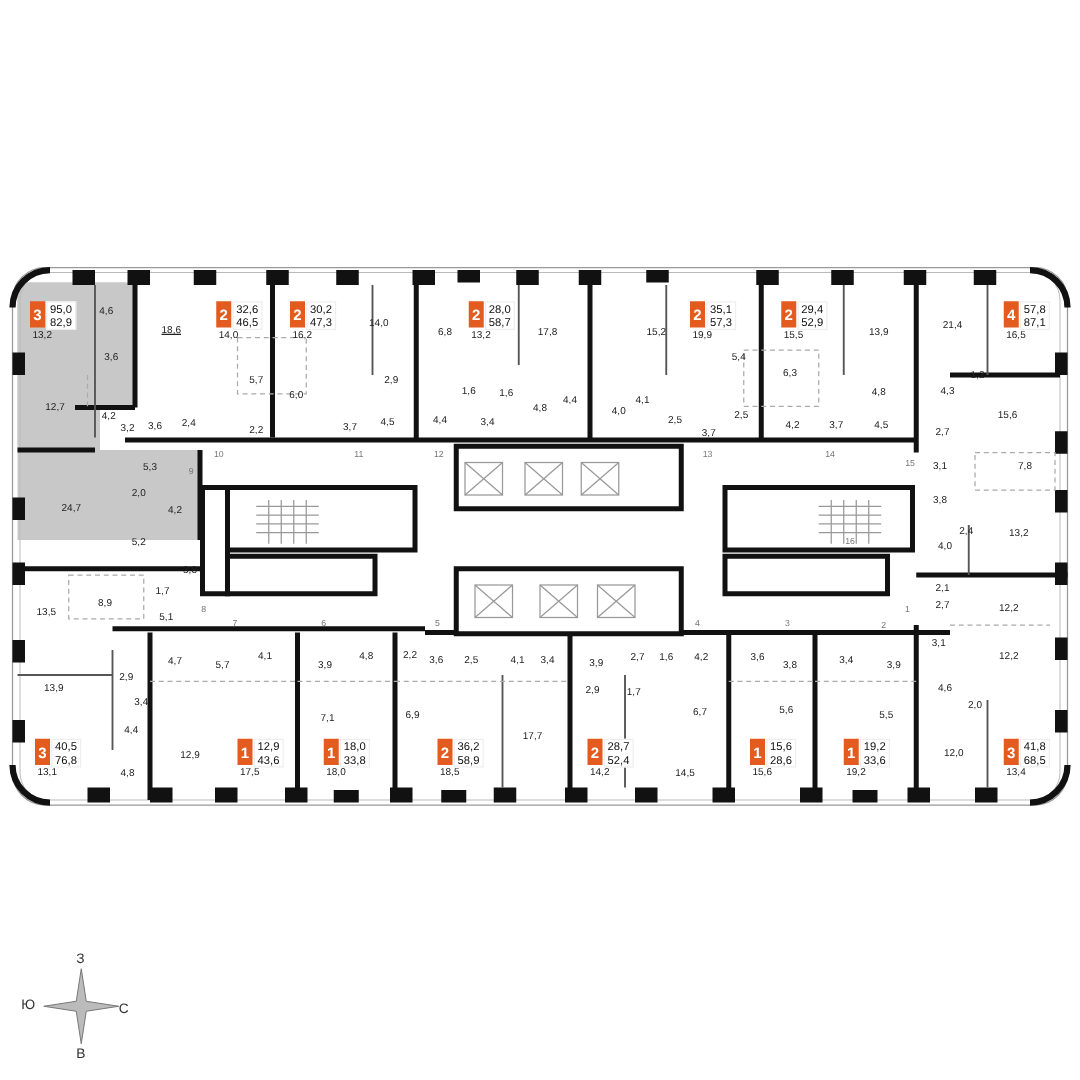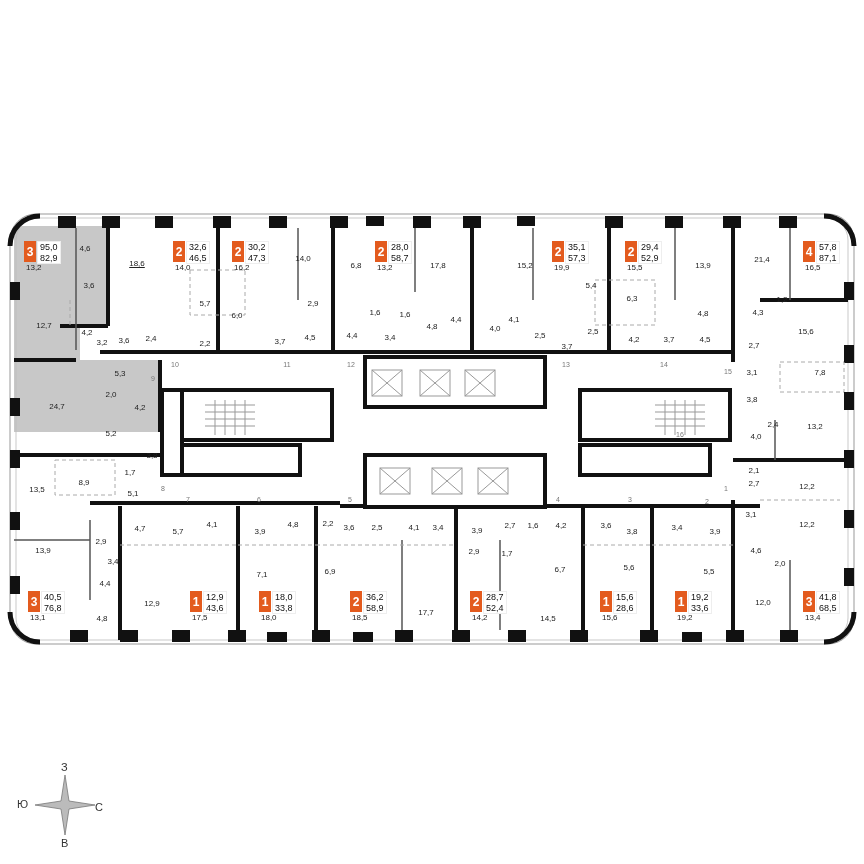--- a/index.html
+++ b/index.html
@@ -235,21 +235,21 @@
     <span class="lbl" style="left: 212px; top: 525px;">4,1</span>
     <span class="lbl" style="left: 260px; top: 532px;">3,9</span>
     <span class="lbl" style="left: 293px; top: 525px;">4,8</span>
     <span class="lbl" style="left: 262px; top: 575px;">7,1</span>
     <span class="lbl" style="left: 328px; top: 524px;">2,2</span>
     <span class="lbl" style="left: 330px; top: 572px;">6,9</span>
     <span class="lbl" style="left: 349px; top: 528px;">3,6</span>
     <span class="lbl" style="left: 377px; top: 528px;">2,5</span>
     <span class="lbl" style="left: 414px; top: 528px;">4,1</span>
     <span class="lbl" style="left: 438px; top: 528px;">3,4</span>
-    <span class="lbl" style="left: 426px; top: 613px;">17,7</span>
+    <span class="lbl" style="left: 426px; top: 589px;">17,7</span>
     <span class="lbl" style="left: 477px; top: 531px;">3,9</span>
     <span class="lbl" style="left: 474px; top: 552px;">2,9</span>
     <span class="lbl" style="left: 510px; top: 526px;">2,7</span>
     <span class="lbl" style="left: 533px; top: 526px;">1,6</span>
     <span class="lbl" style="left: 561px; top: 526px;">4,2</span>
     <span class="lbl" style="left: 507px; top: 554px;">1,7</span>
     <span class="lbl" style="left: 560px; top: 570px;">6,7</span>
     <span class="lbl" style="left: 548px; top: 619px;">14,5</span>
     <span class="lbl" style="left: 606px; top: 526px;">3,6</span>
     <span class="lbl" style="left: 632px; top: 532px;">3,8</span>

